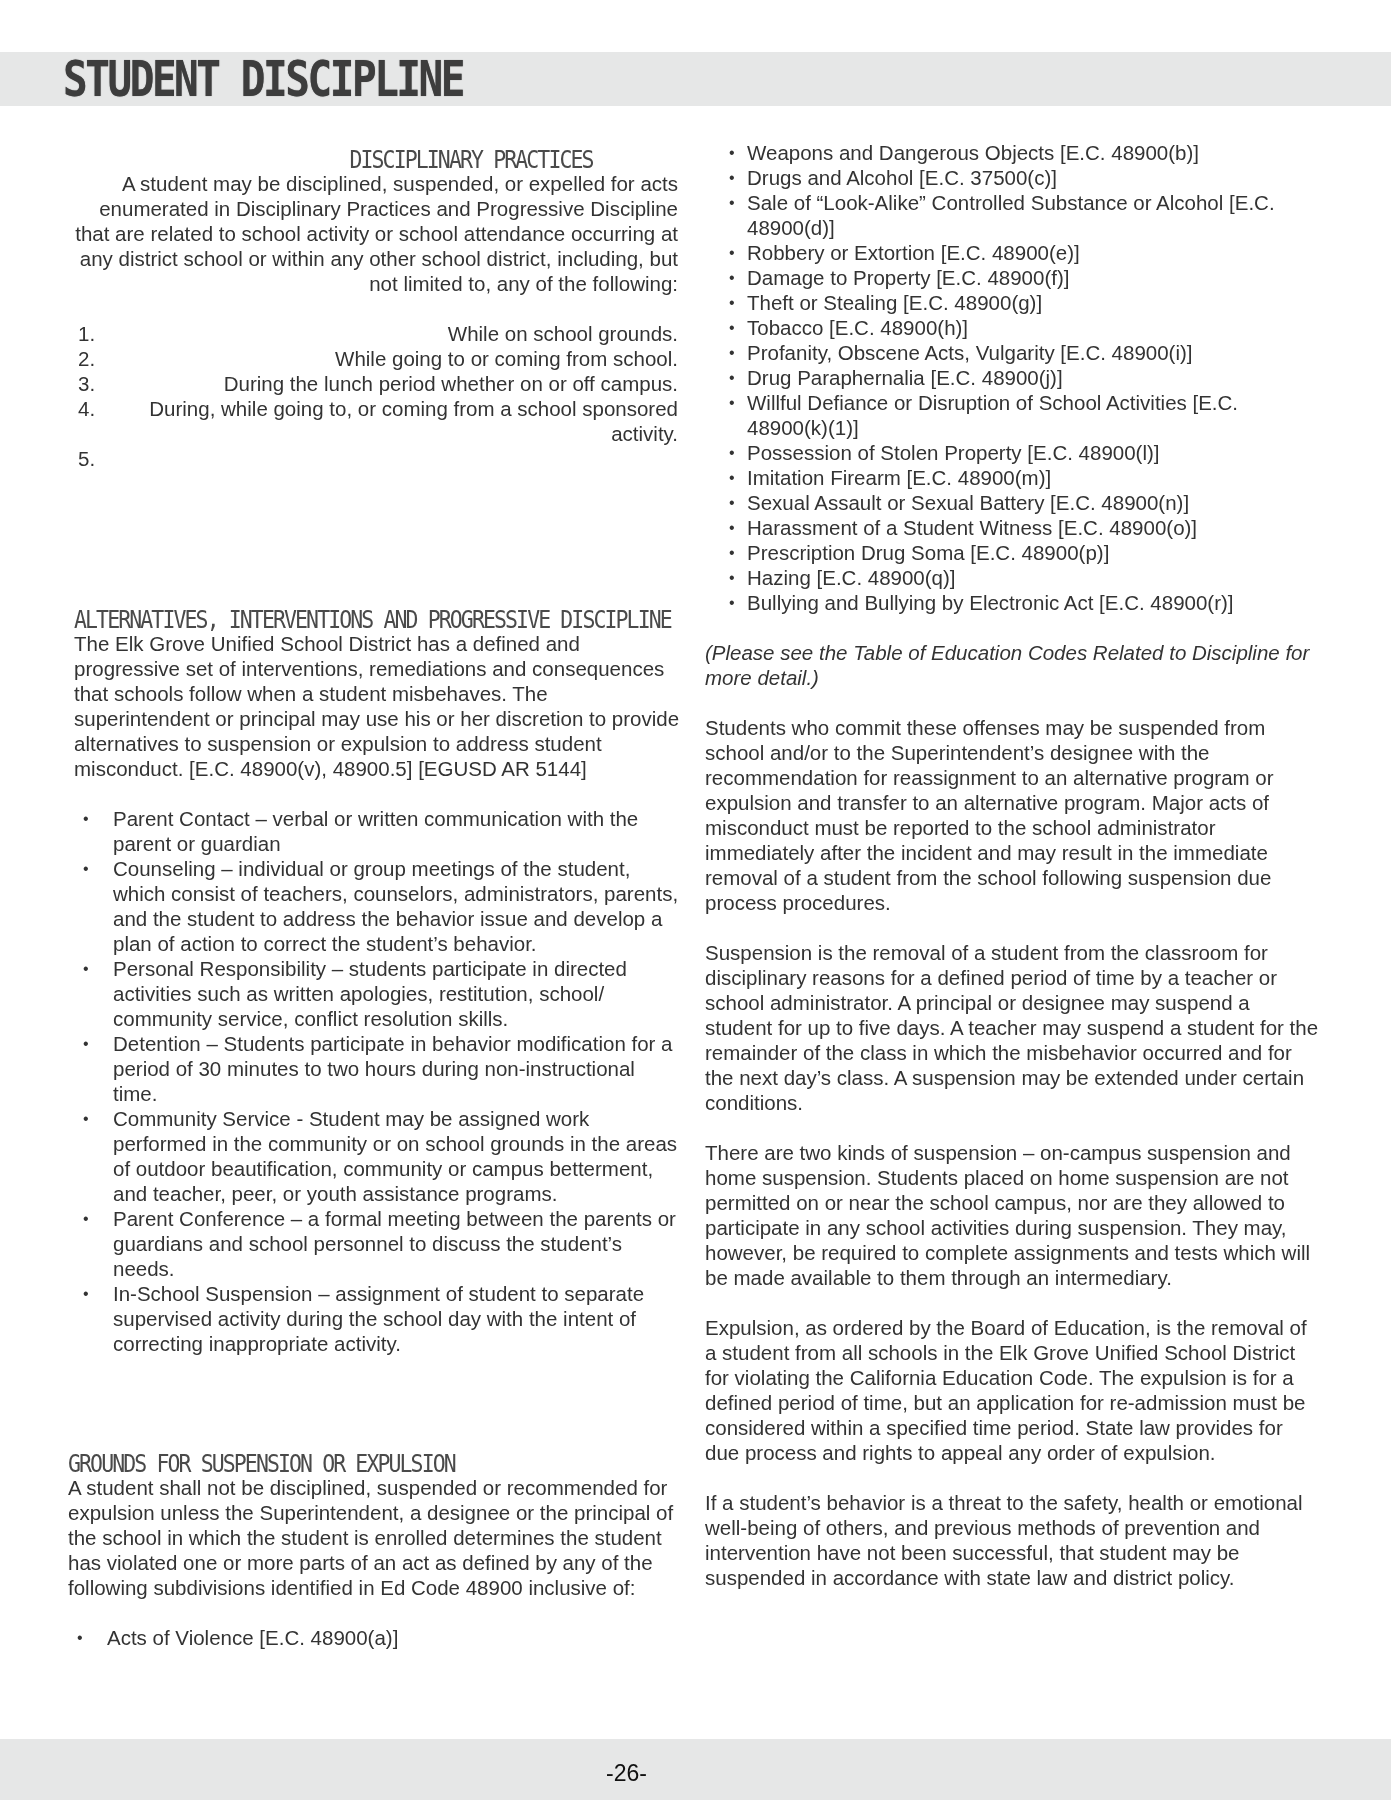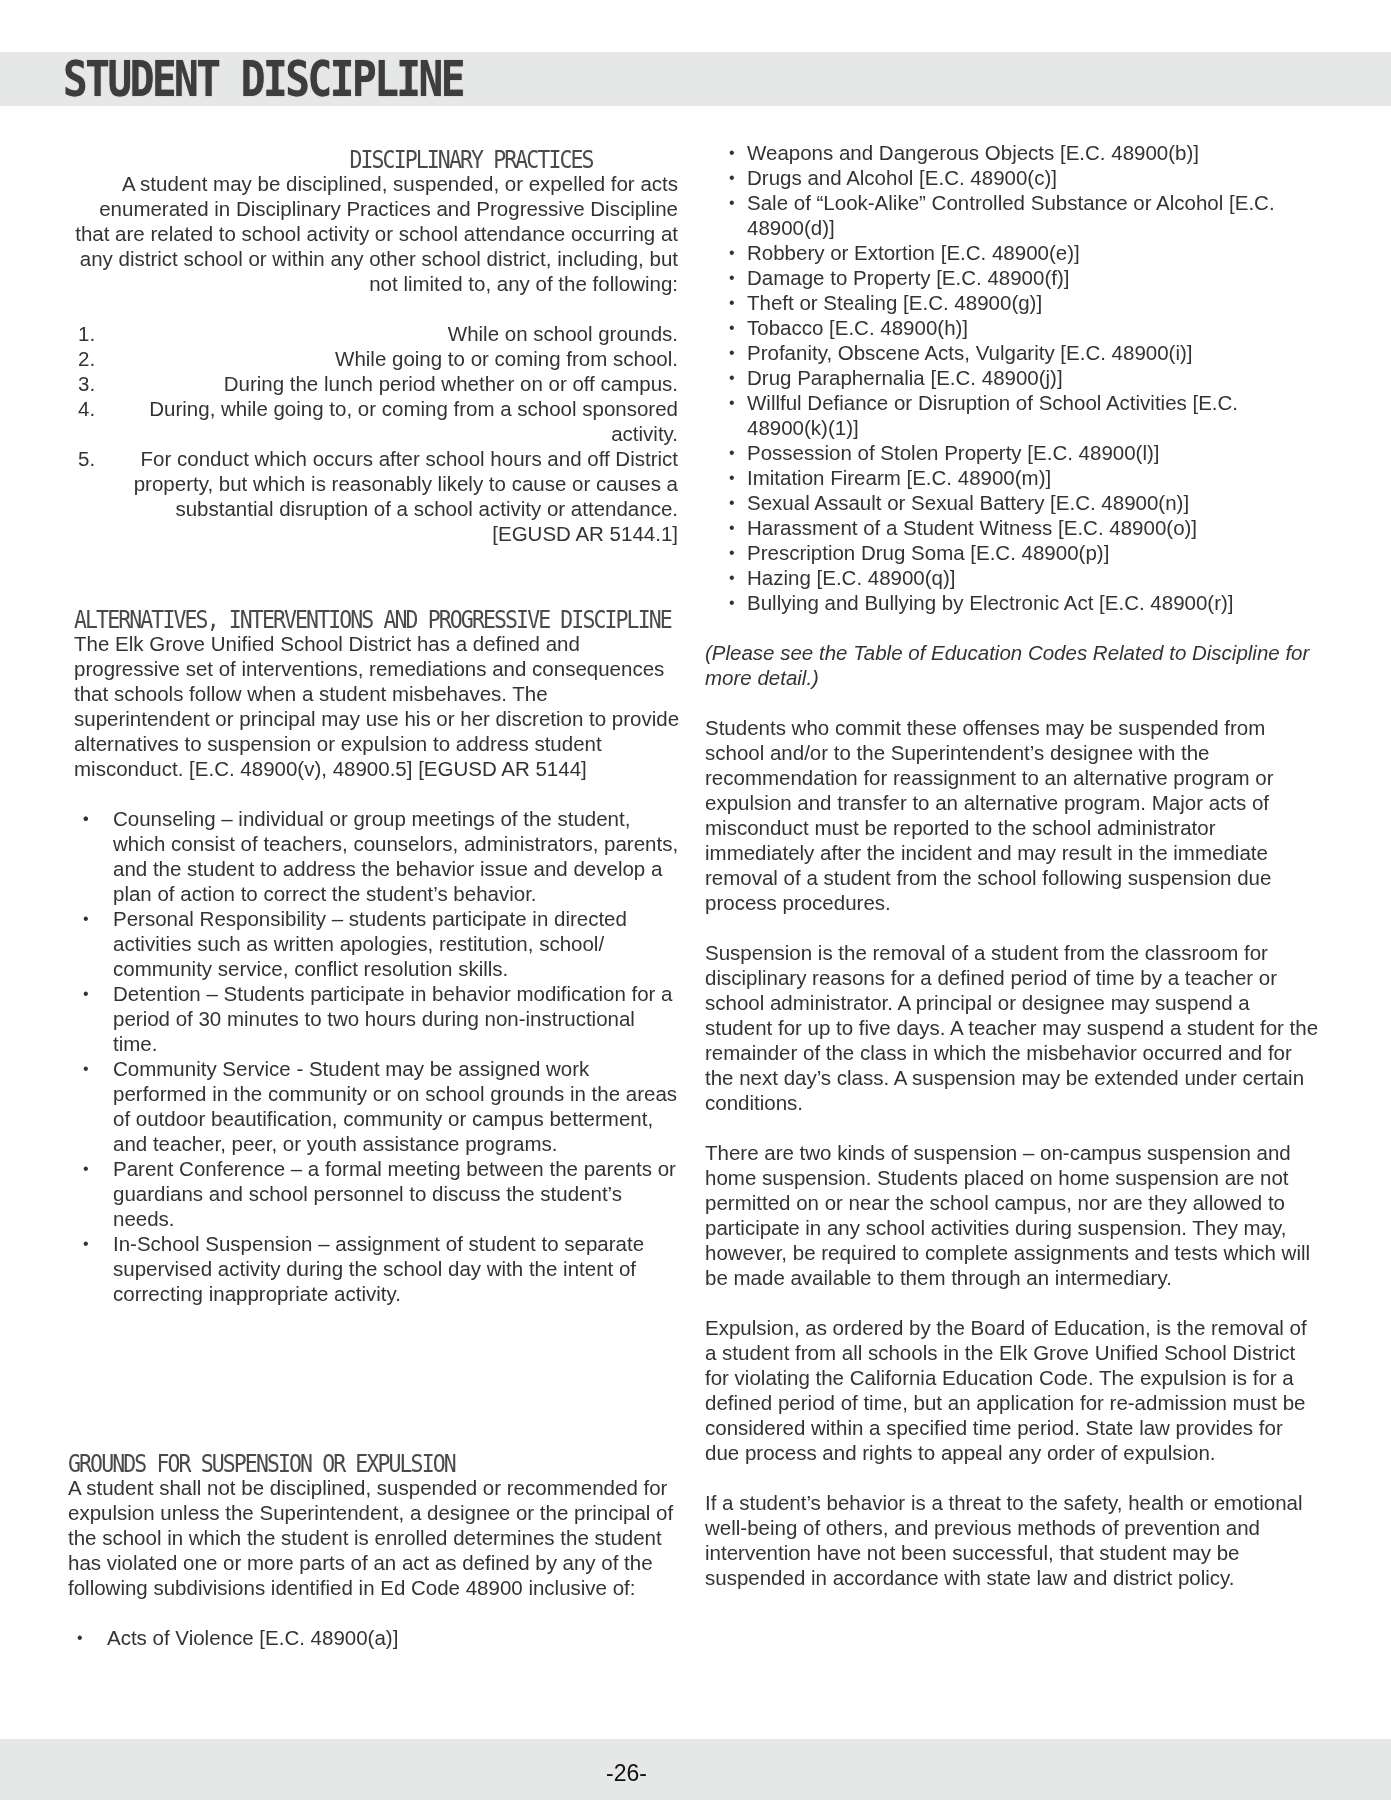--- a/index.html
+++ b/index.html
@@ -60,30 +60,30 @@
 
 <div class="col col-left" style="top:148px;text-align:right;">
   <h2 class="heading">DISCIPLINARY PRACTICES</h2>
   <p>A student may be disciplined, suspended, or expelled for acts enumerated in Disciplinary Practices and Progressive Discipline that are related to school activity or school attendance occurring at any district school or within any other school district, including, but not limited to, any of the following:</p>
   <div class="gap"></div>
   <ol class="numbered">
     <li><span class="num">1.</span><span>While on school grounds.</span></li>
     <li><span class="num">2.</span><span>While going to or coming from school.</span></li>
     <li><span class="num">3.</span><span>During the lunch period whether on or off campus.</span></li>
     <li><span class="num">4.</span><span>During, while going to, or coming from a school sponsored activity.</span></li>
-    <li><span class="num">5.</span><span>For conduct which occurs after school hours and off District property, but which is reasonably likely to cause or causes a substantial disruption of a school activity or attendance. [EGUSD AR 5144.1]</span></li>
+    <li><span class="num">5.</span></li>
   </ol>
 </div>
 
 <div class="col col-left" style="top:608px;margin-left:6px;">
   <h2 class="heading wrap">ALTERNATIVES, INTERVENTIONS AND PROGRESSIVE DISCIPLINE</h2>
   <p>The Elk Grove Unified School District has a defined and progressive set of interventions, remediations and consequences that schools follow  when a student misbehaves. The superintendent or principal may use his or her discretion to provide alternatives to suspension or expulsion to address student misconduct. [E.C. 48900(v), 48900.5] [EGUSD AR 5144]</p>
   <div class="gap"></div>
   <ul class="bullets">
-    <li><span class="dot">•</span></li>
+    <li><span class="dot">•</span><span>Parent Contact – verbal or written communication with the parent or guardian</span></li>
     <li><span class="dot">•</span><span>Counseling – individual or group meetings of the student,  which consist of teachers, counselors, administrators, parents, and the student to address the behavior issue and develop a plan of action to correct the student’s behavior.</span></li>
     <li><span class="dot">•</span><span>Personal Responsibility – students participate in directed activities such as written apologies, restitution, school/ community service, conflict resolution skills.</span></li>
     <li><span class="dot">•</span><span>Detention – Students participate in behavior modification for a period of 30 minutes to two hours during non-instructional time.</span></li>
     <li><span class="dot">•</span><span>Community Service - Student may be assigned work performed in the community or on school grounds in the areas of outdoor beautification, community or campus betterment, and teacher, peer, or youth assistance programs.</span></li>
     <li><span class="dot">•</span><span>Parent Conference – a formal meeting between the parents or guardians and school personnel to discuss the student’s needs.</span></li>
     <li><span class="dot">•</span><span>In-School Suspension – assignment of student to separate supervised activity during the school day with the intent of correcting inappropriate activity.</span></li>
   </ul>
 </div>
 
 <div class="col col-left" style="top:1452px;">
@@ -91,21 +91,21 @@
   <p>A student shall not be disciplined, suspended or recommended for expulsion unless the Superintendent, a designee or the principal of the school in which the student is enrolled determines the student has violated one or more parts of an act as defined by any of the following subdivisions identified in Ed Code 48900 inclusive of:</p>
   <div class="gap"></div>
   <ul class="bullets">
     <li><span class="dot">•</span><span>Acts of Violence [E.C. 48900(a)]</span></li>
   </ul>
 </div>
 
 <div class="col col-right" style="top:140px;">
   <ul class="bullets">
     <li><span class="dot">•</span><span>Weapons and Dangerous Objects [E.C. 48900(b)]</span></li>
-    <li><span class="dot">•</span><span>Drugs and Alcohol [E.C. 48900(c)]</span></li>
+    <li><span class="dot">•</span><span>Drugs and Alcohol [E.C. 37500(c)]</span></li>
     <li><span class="dot">•</span><span>Sale of “Look-Alike” Controlled Substance or Alcohol [E.C. 48900(d)]</span></li>
     <li><span class="dot">•</span><span>Robbery or Extortion [E.C. 48900(e)]</span></li>
     <li><span class="dot">•</span><span>Damage to Property [E.C. 48900(f)]</span></li>
     <li><span class="dot">•</span><span>Theft or Stealing [E.C. 48900(g)]</span></li>
     <li><span class="dot">•</span><span>Tobacco [E.C. 48900(h)]</span></li>
     <li><span class="dot">•</span><span>Profanity, Obscene Acts, Vulgarity [E.C. 48900(i)]</span></li>
     <li><span class="dot">•</span><span>Drug Paraphernalia [E.C. 48900(j)]</span></li>
     <li><span class="dot">•</span><span>Willful Defiance or Disruption of School Activities [E.C. 48900(k)(1)]</span></li>
     <li><span class="dot">•</span><span>Possession of Stolen Property [E.C. 48900(l)]</span></li>
     <li><span class="dot">•</span><span>Imitation Firearm [E.C. 48900(m)]</span></li>

